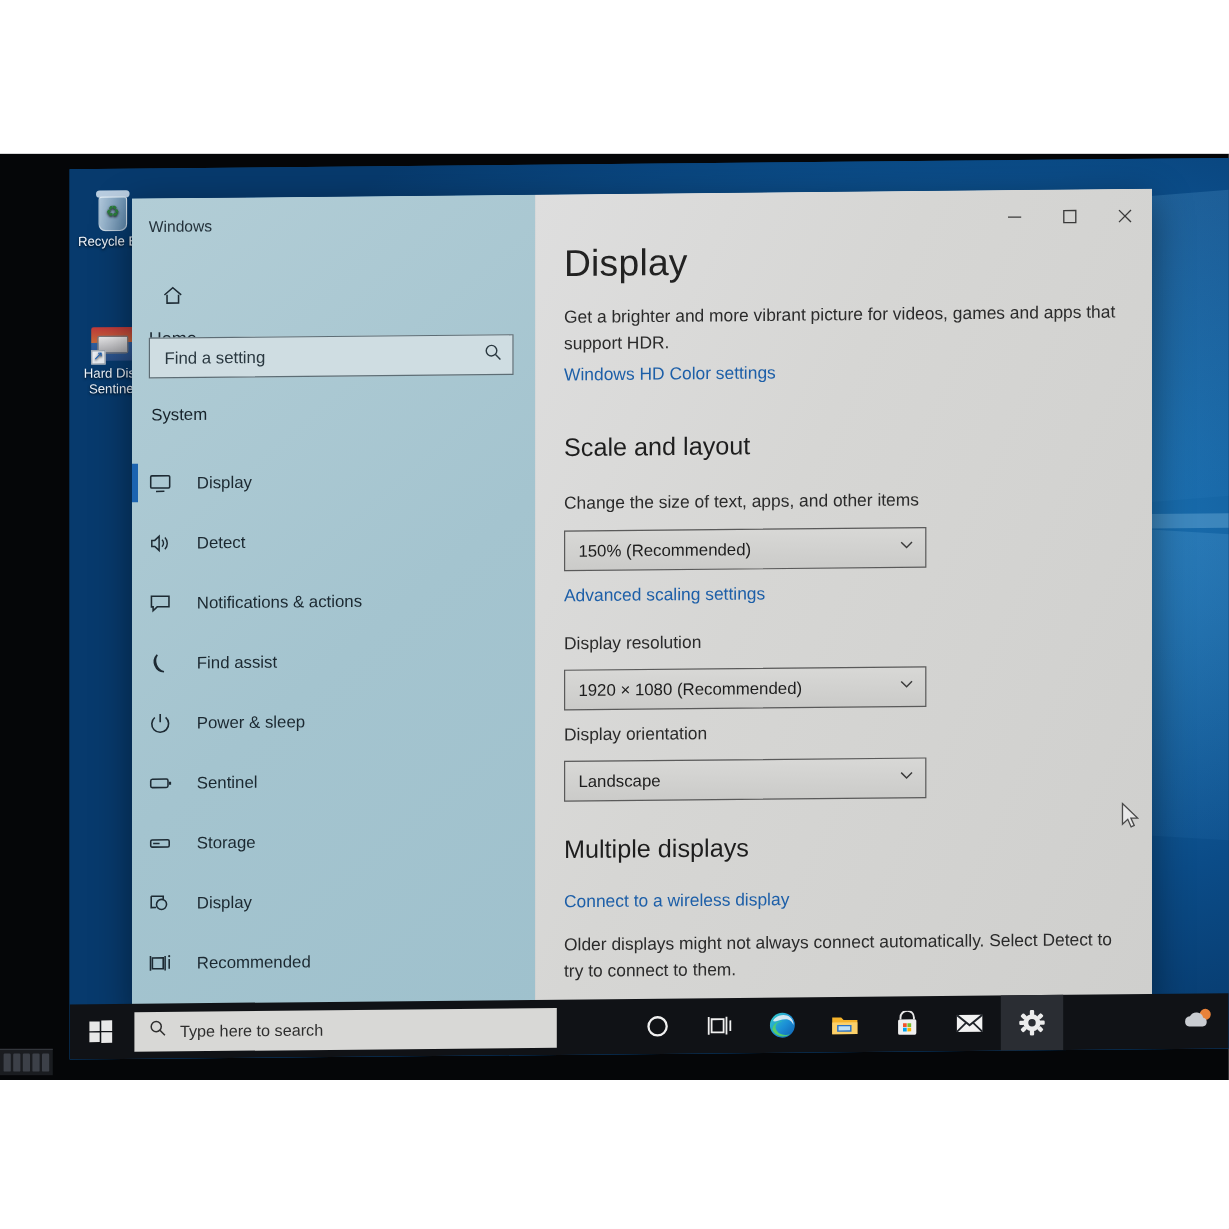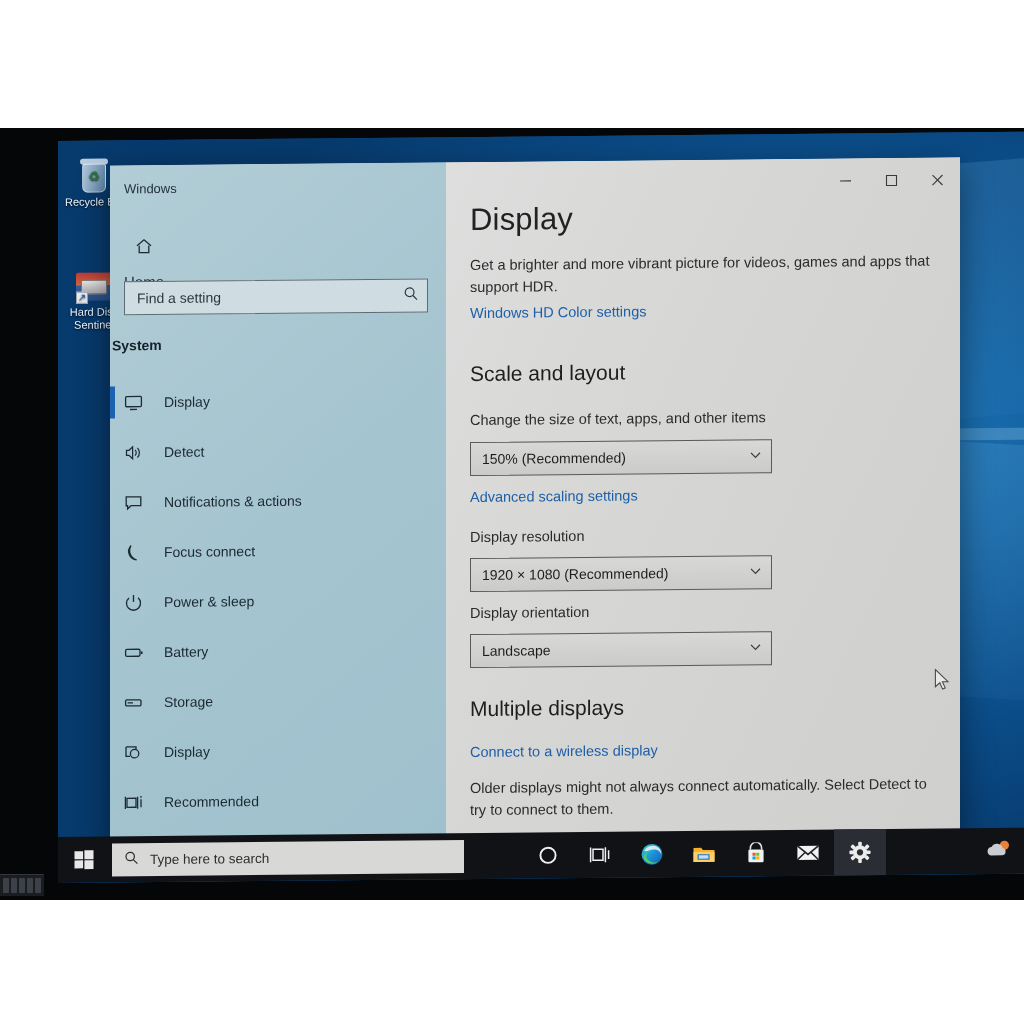--- a/index.html
+++ b/index.html
@@ -77,21 +77,21 @@
   #home-row .lbl { font-size:15px; color:#1d2a33; }
 
   
   #searchbox {
     position:absolute; left:14px; top:116px; width:304px; height:34px;
     background:#cfdde2; border:1px solid #5d6d75; display:flex; align-items:center;
     padding:0 8px 0 12px;
   }
   #searchbox .ph { flex:1; font-size:14px; color:#2a3840; }
 
-  #system-label { position:absolute; left:2px; top:172px; font-size:14px; font-weight:bold; color:#16222a; }
+  #system-label { position:absolute; left:16px; top:172px; font-size:14px; font-weight:normal; color:#16222a; }
 
   #navlist { position:absolute; left:0; top:212px; right:0; }
   .navitem { height:50px; display:flex; align-items:center; padding-left:14px; position:relative; }
   .navitem .ico { width:28px; display:flex; align-items:center; justify-content:flex-start; color:#1d2a33; }
   .navitem .txt { font-size:14px; color:#1b2830; margin-left:12px; }
   .navitem.sel::before { content:""; position:absolute; left:0; top:9px; width:5px; height:32px; background:#1b63b0; }
 
   
   #ctitle { position:absolute; left:24px; top:40px; font-size:31px; font-weight:300; color:#222; letter-spacing:.2px; }
   #cdesc  { position:absolute; left:24px; top:92px; width:470px; font-size:14.5px; line-height:22px; color:#2b2b2b; }
@@ -235,41 +235,41 @@
             </span>
             <span class="txt">Notifications &amp; actions</span>
           </div>
 
           <div class="navitem">
             <span class="ico">
               <svg width="19" height="19" viewBox="0 0 19 19">
                   <path d="M7 2.4 a8.4 8.4 0 0 0 5.6 14.2 A9.6 9.6 0 0 1 7 2.4 Z" fill="none" stroke="#1d2a33" stroke-width="1.3"></path>
                 </svg>
             </span>
-            <span class="txt">Focus connect</span>
+            <span class="txt">Find assist</span>
           </div>
 
           <div class="navitem">
             <span class="ico">
               <svg width="19" height="19" viewBox="0 0 19 19">
                   <path d="M5 4.6 a7 7 0 1 0 9 0" fill="none" stroke="#1d2a33" stroke-width="1.35"></path>
                   <line x1="9.5" y1="1.8" x2="9.5" y2="8.6" stroke="#1d2a33" stroke-width="1.35"></line>
                 </svg>
             </span>
             <span class="txt">Power &amp; sleep</span>
           </div>
 
           <div class="navitem">
             <span class="ico">
               <svg width="20" height="19" viewBox="0 0 20 19">
                   <rect x="1.6" y="6" width="14.4" height="7" rx="1.4" fill="none" stroke="#1d2a33" stroke-width="1.3"></rect>
                   <rect x="16.8" y="8.2" width="1.8" height="2.6" fill="#1d2a33"></rect>
                 </svg>
             </span>
-            <span class="txt">Battery</span>
+            <span class="txt">Sentinel</span>
           </div>
 
           <div class="navitem">
             <span class="ico">
               <svg width="20" height="19" viewBox="0 0 20 19">
                   <rect x="1.6" y="6.6" width="15.4" height="6" rx="1.2" fill="none" stroke="#1d2a33" stroke-width="1.3"></rect>
                   <line x1="3.6" y1="9.6" x2="9" y2="9.6" stroke="#1d2a33" stroke-width="1.2"></line>
                 </svg>
             </span>
             <span class="txt">Storage</span>

